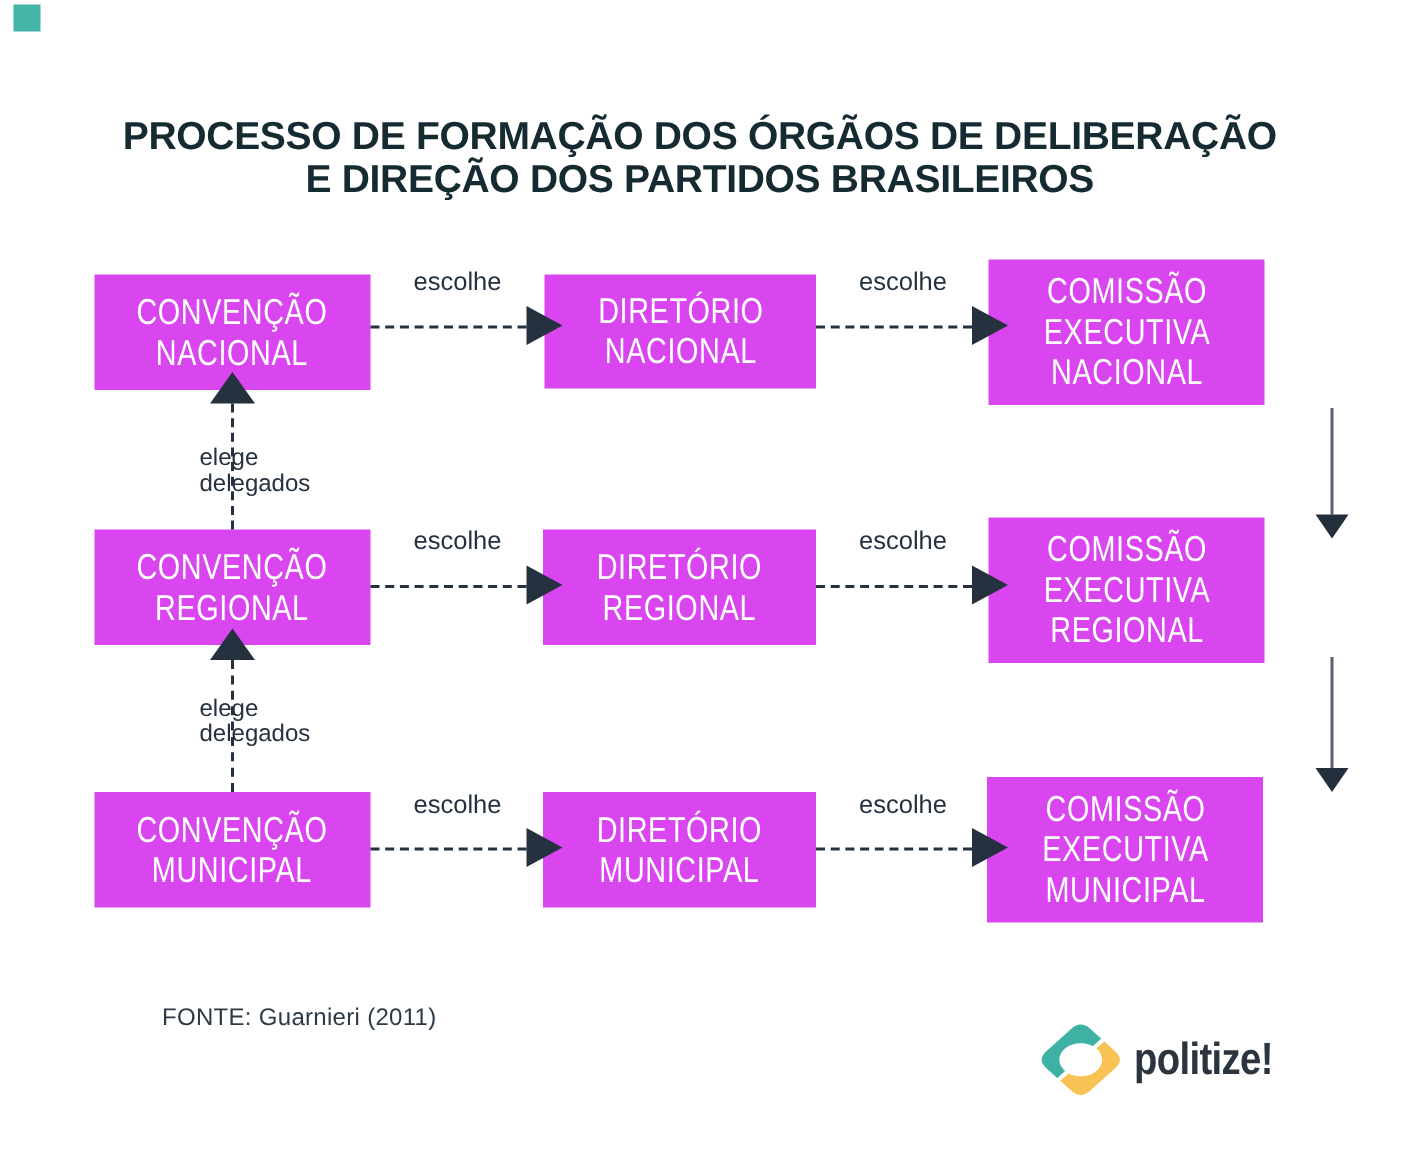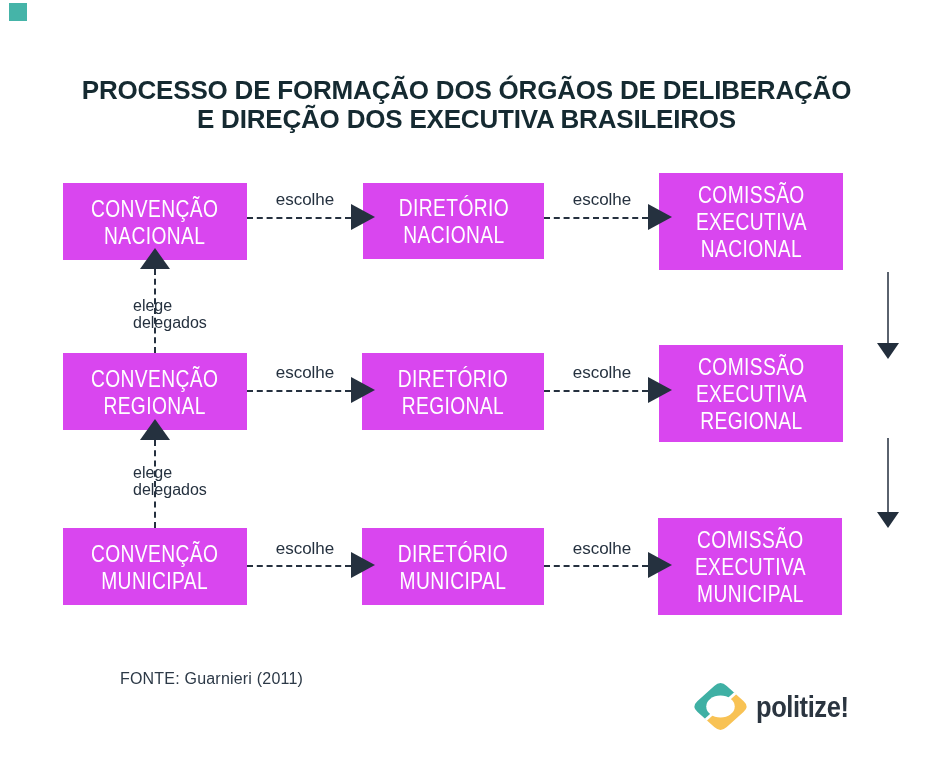--- a/index.html
+++ b/index.html
@@ -10,40 +10,40 @@
          font-size:26px;font-weight:700;color:#152a31;line-height:29px;letter-spacing:-0.2px;}
   .box{position:absolute;background:#d946ef;color:#fff;display:flex;align-items:center;justify-content:center;}
   .box-inner{transform:scaleX(0.8);font-size:24px;line-height:27px;letter-spacing:0.5px;
              text-align:center;white-space:nowrap;font-weight:400;}
   .hline{position:absolute;height:0;border-top:2px dashed #25313f;}
   .tri-right{position:absolute;width:0;height:0;border-top:13px solid transparent;
              border-bottom:13px solid transparent;border-left:24px solid #25313f;}
   .vline{position:absolute;width:0;border-left:2px dashed #25313f;}
   .tri-up{position:absolute;width:0;height:0;border-left:15px solid transparent;
           border-right:15px solid transparent;border-bottom:21px solid #25313f;}
-  .lbl{position:absolute;color:#25313f;font-size:17px;width:120px;text-align:center;margin-top:12px;}
+  .lbl{position:absolute;color:#25313f;font-size:17px;width:120px;text-align:center;}
   .lbl-elege{position:absolute;color:#25313f;font-size:16px;line-height:17px;width:140px;text-align:left;}
   .rline{position:absolute;width:2px;background:#5a626e;}
   .tri-down{position:absolute;width:0;height:0;border-left:11px solid transparent;
             border-right:11px solid transparent;border-top:16px solid #222e3c;}
-  .source{position:absolute;left:108px;top:670px;font-size:16px;color:#2c3947;letter-spacing:0.2px;margin-left:12px;}
+  .source{position:absolute;left:108px;top:670px;font-size:16px;color:#2c3947;letter-spacing:0.2px;}
   .logo-icon{position:absolute;left:691px;top:680px;}
   .logo-text{position:absolute;left:756px;top:690px;font-size:30px;font-weight:800;color:#2b3540;
              transform:scaleX(0.85);transform-origin:left center;letter-spacing:-0.5px;}
 </style>
 </head>
 <body>
 
 <div id="page">
 
   <div class="corner"></div>
 
   <div class="title">
     <div>PROCESSO DE FORMAÇÃO DOS ÓRGÃOS DE DELIBERAÇÃO</div>
-    <div>E DIREÇÃO DOS EXECUTIVA BRASILEIROS</div>
+    <div>E DIREÇÃO DOS PARTIDOS BRASILEIROS</div>
   </div>
 
   <div class="box" style="left:63px;top:183px;width:184px;height:77px;">
     <div class="box-inner">
       <div>CONVENÇÃO</div>
       <div>NACIONAL</div>
     </div>
   </div>
   <div class="box" style="left:363px;top:183px;width:181px;height:76px;">
     <div class="box-inner">

